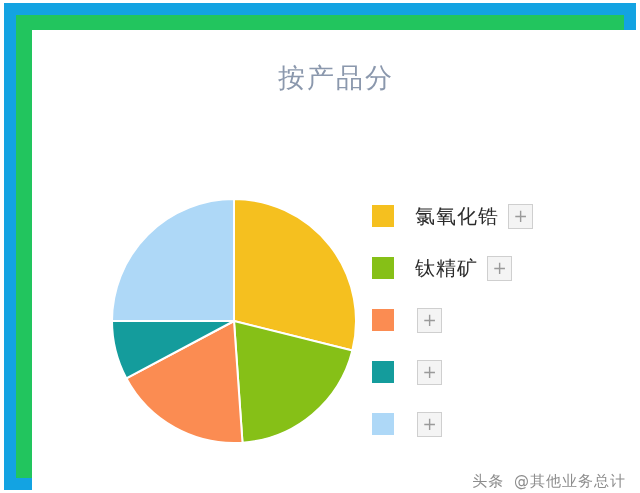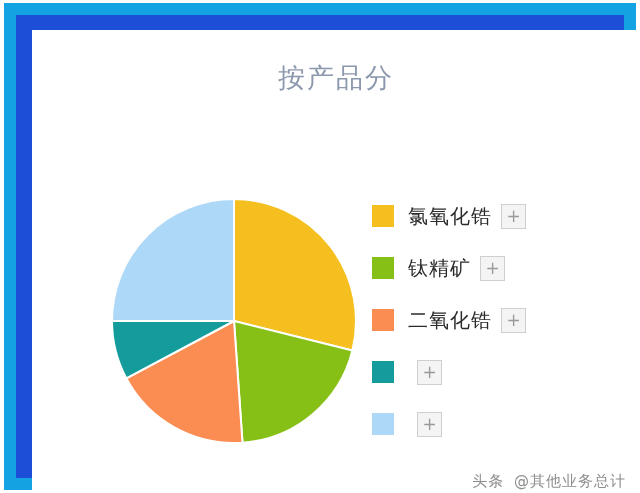--- a/index.html
+++ b/index.html
@@ -24,21 +24,21 @@
 
   
   #frame {
     position: absolute;
     left: 4px;
     top: 3px;
     width: 632px;
     height: 487px;
     box-sizing: border-box;
     border: 12px solid #13a3e2;
-    background: #1d4ed8;
+    background: #22c55e;
   }
 
   
   #card {
     position: absolute;
     left: 16px;
     top: 15px;
     width: 608px;
     height: 463px;
     background: #ffffff;
@@ -87,20 +87,21 @@
     height: 22px;
     flex: 0 0 auto;
     margin-right: 14px;
   }
   .legend-label {
     font-size: 20px;
     color: #2b2b2b;
     letter-spacing: 1px;
     white-space: nowrap;
     font-family: Liberation Sans, sans-serif;
+    margin-left: 7px;
   }
   .legend-plus {
     margin-left: 9px;
     width: 25px;
     height: 25px;
     box-sizing: border-box;
     border: 1px solid #cfcfcf;
     background: #f4f4f4;
     color: #9a9a9a;
     font-size: 17px;
@@ -154,21 +155,20 @@
             <span class="legend-label">氯氧化锆</span>
             <span class="legend-plus">+</span>
           </div>
           <div class="legend-row">
             <span class="legend-swatch" style="background: rgb(134, 192, 23);"></span>
             <span class="legend-label">钛精矿</span>
             <span class="legend-plus">+</span>
           </div>
           <div class="legend-row">
             <span class="legend-swatch" style="background: rgb(251, 140, 82);"></span>
-            <span class="legend-label">二氧化锆</span>
             <span class="legend-plus">+</span>
           </div>
           <div class="legend-row">
             <span class="legend-swatch" style="background: rgb(20, 156, 156);"></span>
             <span class="legend-plus">+</span>
           </div>
           <div class="legend-row">
             <span class="legend-swatch" style="background: rgb(174, 216, 247);"></span>
             <span class="legend-plus">+</span>
           </div>

